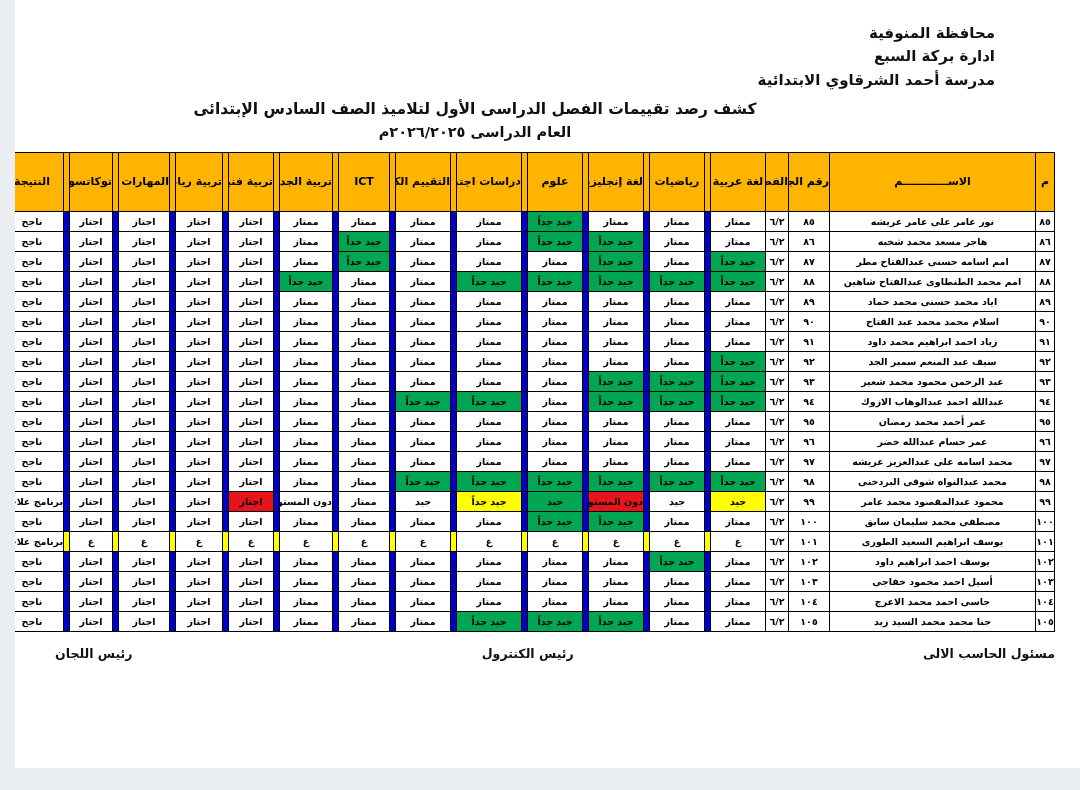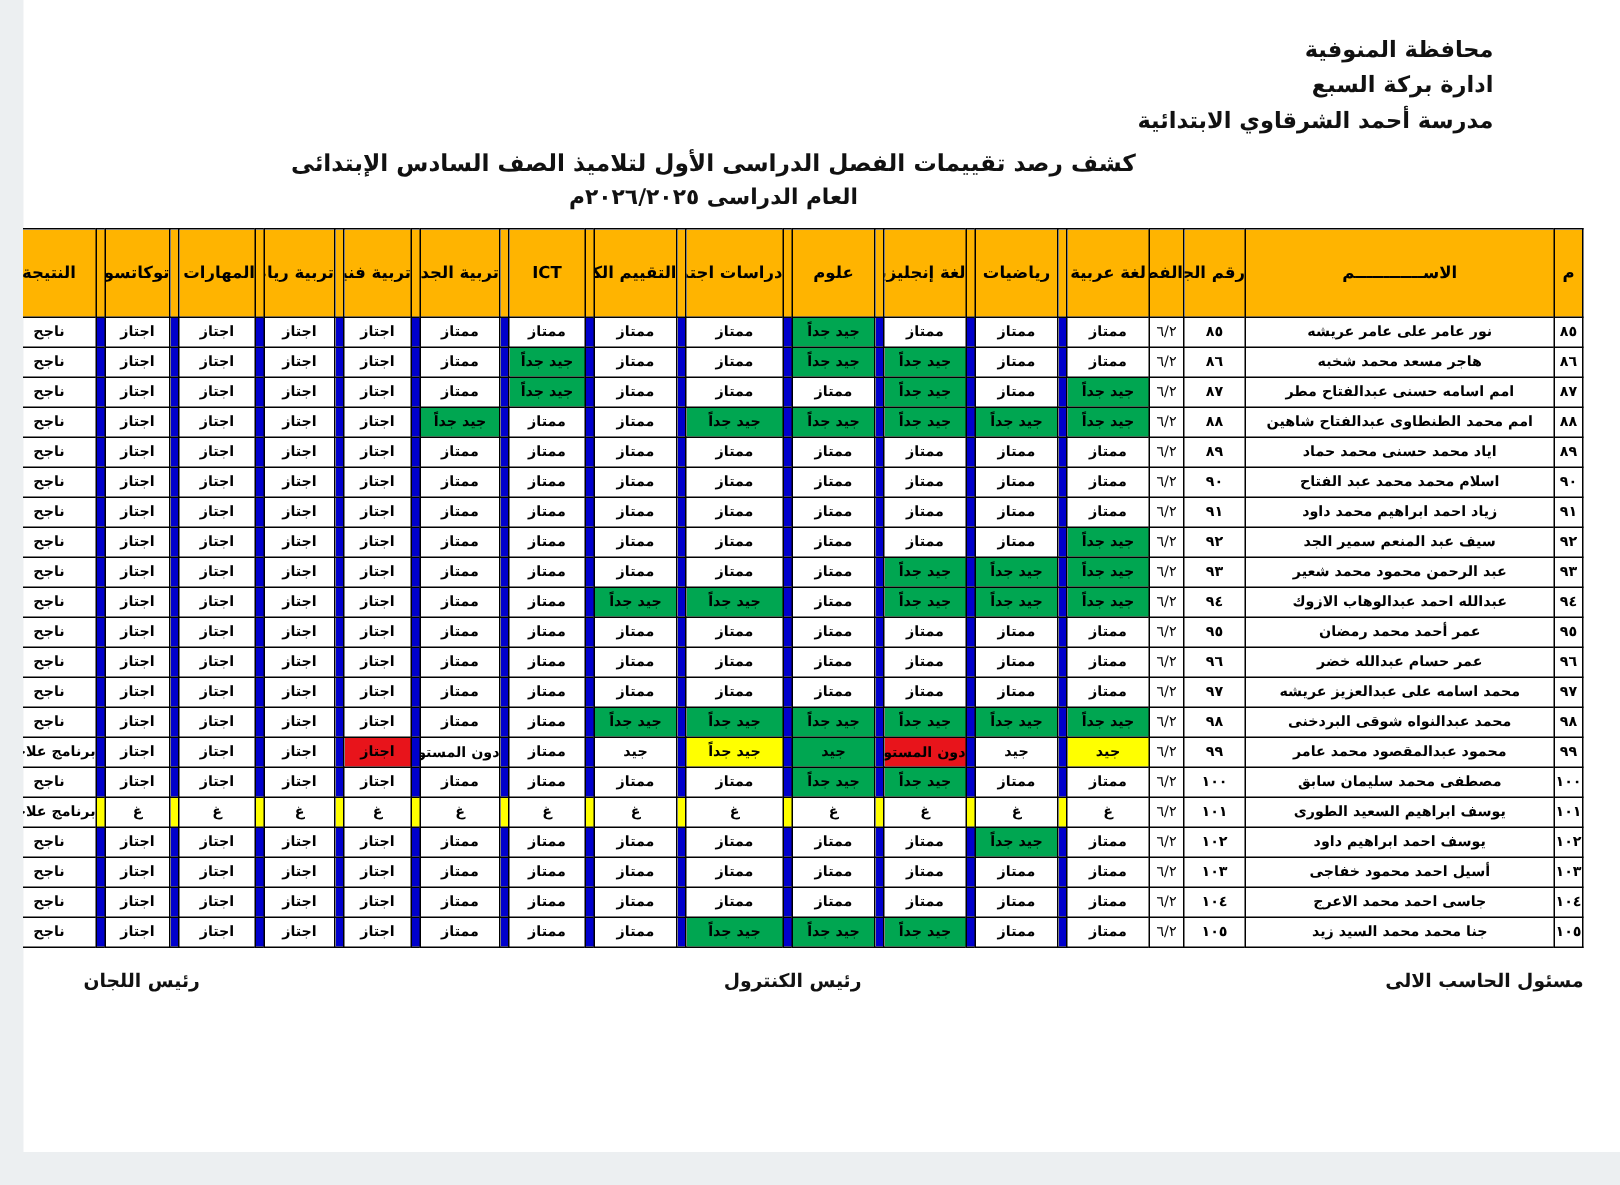--- a/index.html
+++ b/index.html
@@ -77,21 +77,21 @@
   th.h-small{font-size:9.5px;line-height:1.15;}
   td.c-m{font-size:10px;font-weight:bold;width:16px;}
   td.c-name{
     text-align:right;
     padding-right:4px;
     font-size:10.5px;
     font-weight:bold;
     width:205px;
   }
   td.c-seat{font-size:10px;font-weight:bold;width:34px;}
-  td.c-class{font-size:9px;font-weight:normal;width:22px;}
+  td.c-class{font-size:9px;font-weight:bold;width:22px;}
   td.grade{font-weight:bold;font-size:9.5px;}
   td.sep{
     background:#0000cc;
     width:5px;
     padding:0;border-left:1px solid #000;border-right:1px solid #000;
   }
   td.bg-green{background:#00a651;color:#000;}
   td.bg-yellow{background:#ffff00;color:#000;}
   td.bg-red{background:#e8141b;color:#000;}
   td.bg-white{background:#ffffff;}

